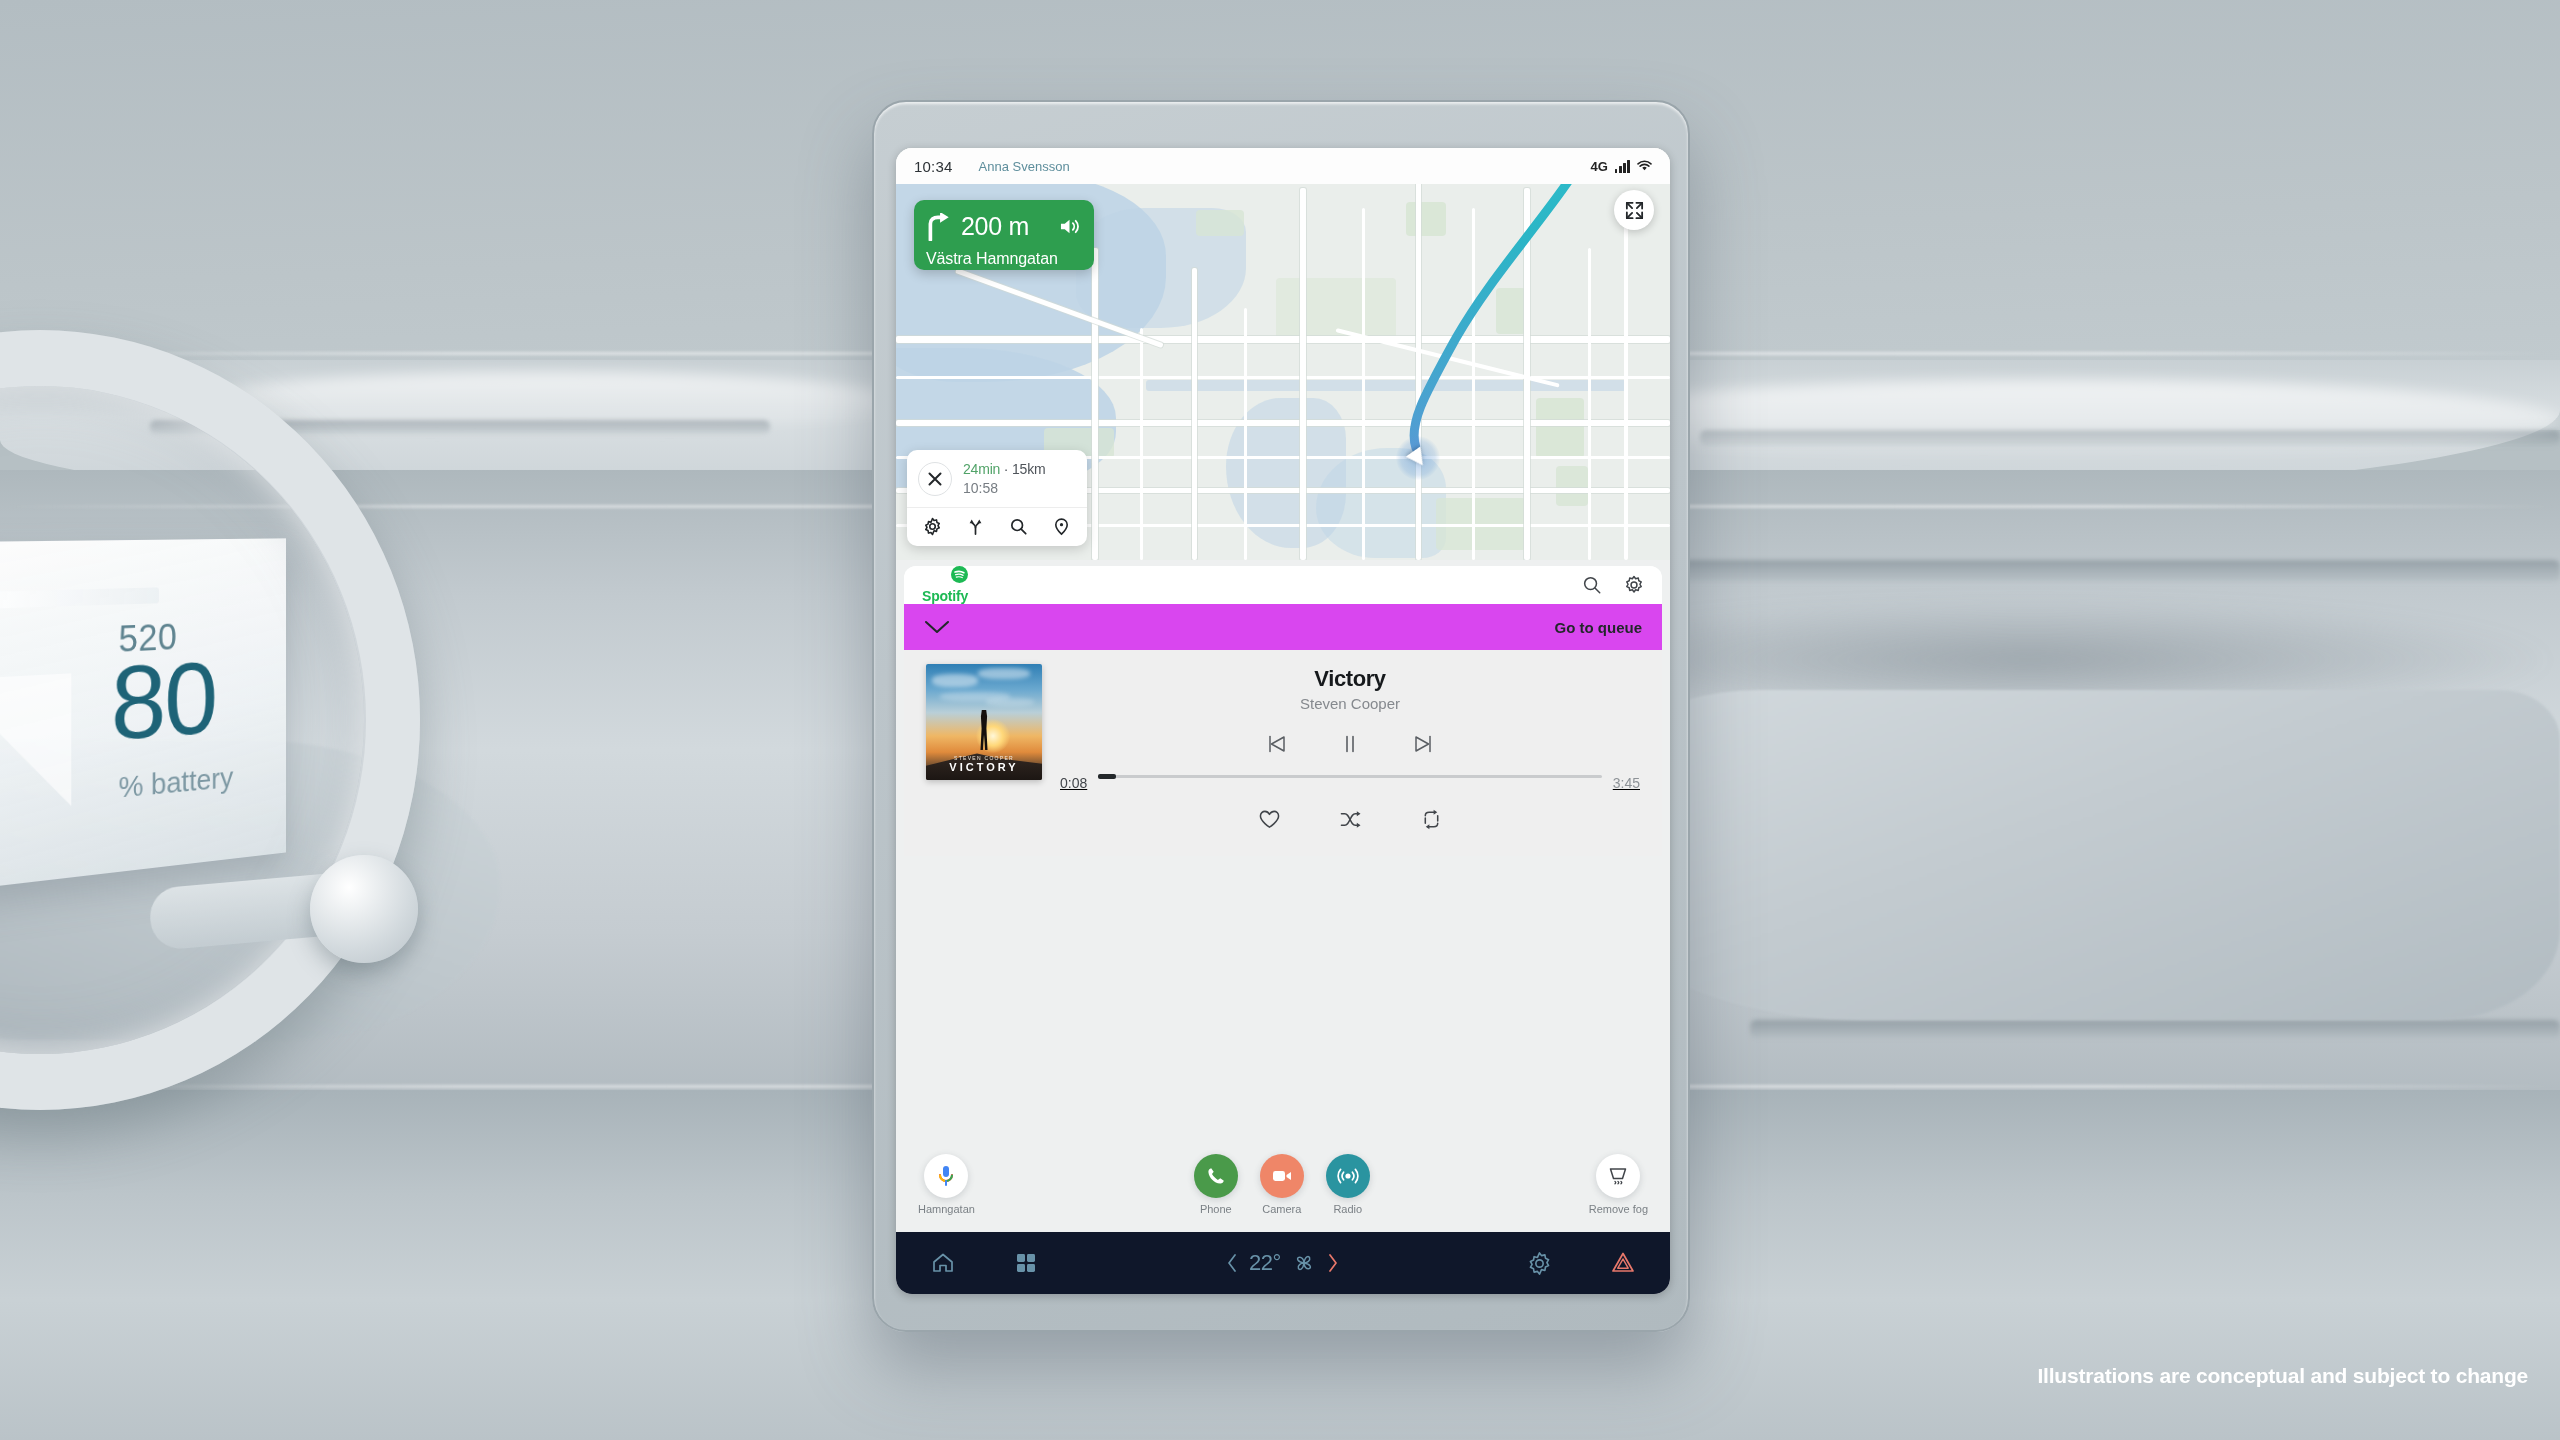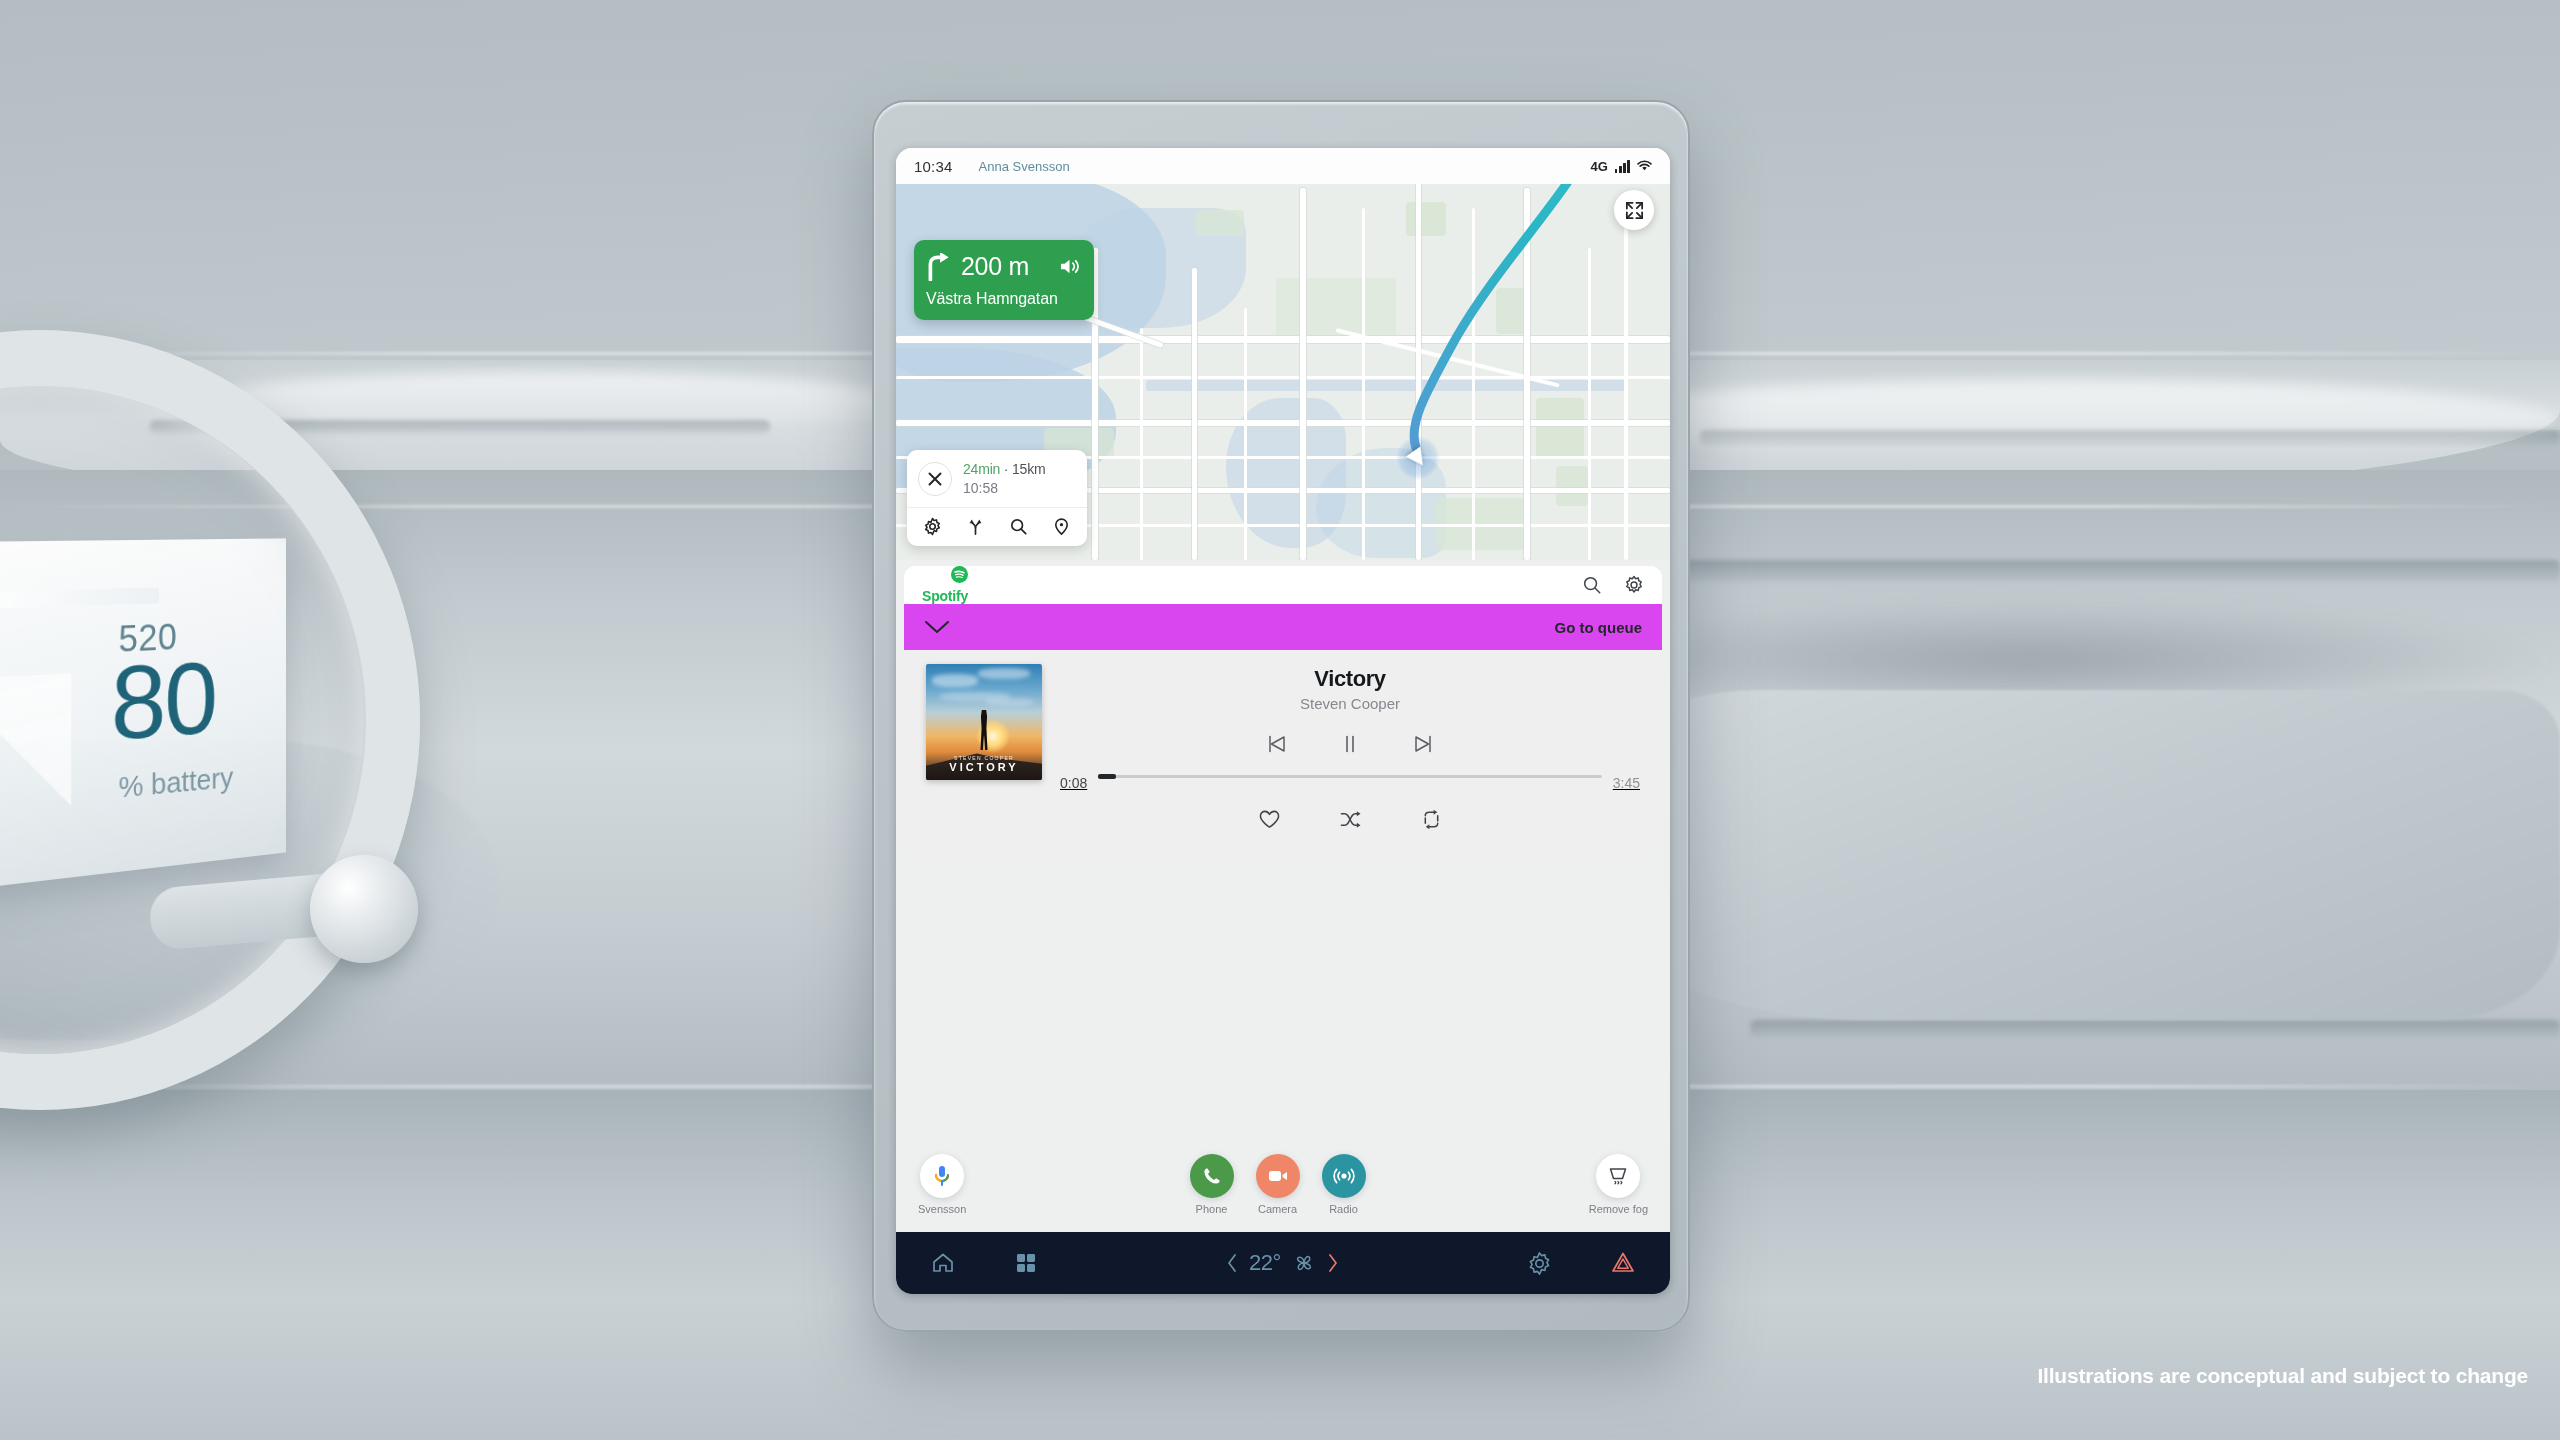--- a/index.html
+++ b/index.html
@@ -193,25 +193,24 @@
     width: 0; height: 0;
     border-left: 9px solid transparent; border-right: 9px solid transparent;
     border-bottom: 17px solid #ffffff;
     transform: rotate(145deg);
     filter: drop-shadow(0 1px 2px rgba(0,0,0,.28));
   }
 
   
   .nav-card {
     position: absolute; left: 18px; top: 52px;
-    width: 180px; padding: 12px 14px 12px 12px;
+    width: 180px; padding: 12px 14px 2px 12px;
     background: #2e9e4f; border-radius: 10px;
     box-shadow: 0 4px 12px rgba(0,0,0,.2);
     z-index: 20;
-    margin-top: 40px;
   }
   .nav-row { display: flex; align-items: center; gap: 9px; }
   .nav-dist { color: #fff; font-size: 25px; font-weight: 500; letter-spacing: -.3px; }
   .nav-street { color: #fff; font-size: 16px; margin-top: 9px; letter-spacing: -.1px; }
   .nav-spk { margin-left: auto; }
 
   
   .map-expand {
     position: absolute; right: 16px; top: 42px;
     width: 40px; height: 40px; border-radius: 50%;
@@ -667,21 +666,21 @@
       <div class="dock-item">
         <div class="dock-circle" style="background:#ffffff">
           <svg width="20" height="24" viewBox="0 0 20 24">
             <rect x="7" y="2" width="6" height="11" rx="3" fill="#4285f4"></rect>
             <path d="M4 11 A6 6 0 0 0 16 11" stroke="#ea4335" stroke-width="2" fill="none" stroke-linecap="round"></path>
             <path d="M4 11.4 A6 6 0 0 0 10 17" stroke="#fbbc05" stroke-width="2" fill="none" stroke-linecap="round"></path>
             <path d="M10 17 A6 6 0 0 0 16 11.4" stroke="#34a853" stroke-width="2" fill="none" stroke-linecap="round"></path>
             <path d="M10 17 V21" stroke="#4285f4" stroke-width="2" stroke-linecap="round"></path>
           </svg>
         </div>
-        <span class="dock-label">Svensson</span>
+        <span class="dock-label">Hamngatan</span>
       </div>
 
       <div class="dock-center">
         <div class="dock-item">
           <div class="dock-circle" style="background:#4a9a4a">
             <svg width="22" height="22" viewBox="0 0 22 22">
               <path d="M6.2 3.2 C4.6 3.5 3.2 5.1 3.4 6.9 C4 12.8 9.2 18 15.1 18.6 C16.9 18.8 18.5 17.4 18.8 15.8 L15.3 13.3 L12.9 15 C10.8 13.8 8.2 11.2 7 9.1 L8.7 6.7 Z" fill="#fff"></path>
             </svg>
           </div>
           <span class="dock-label">Phone</span>

